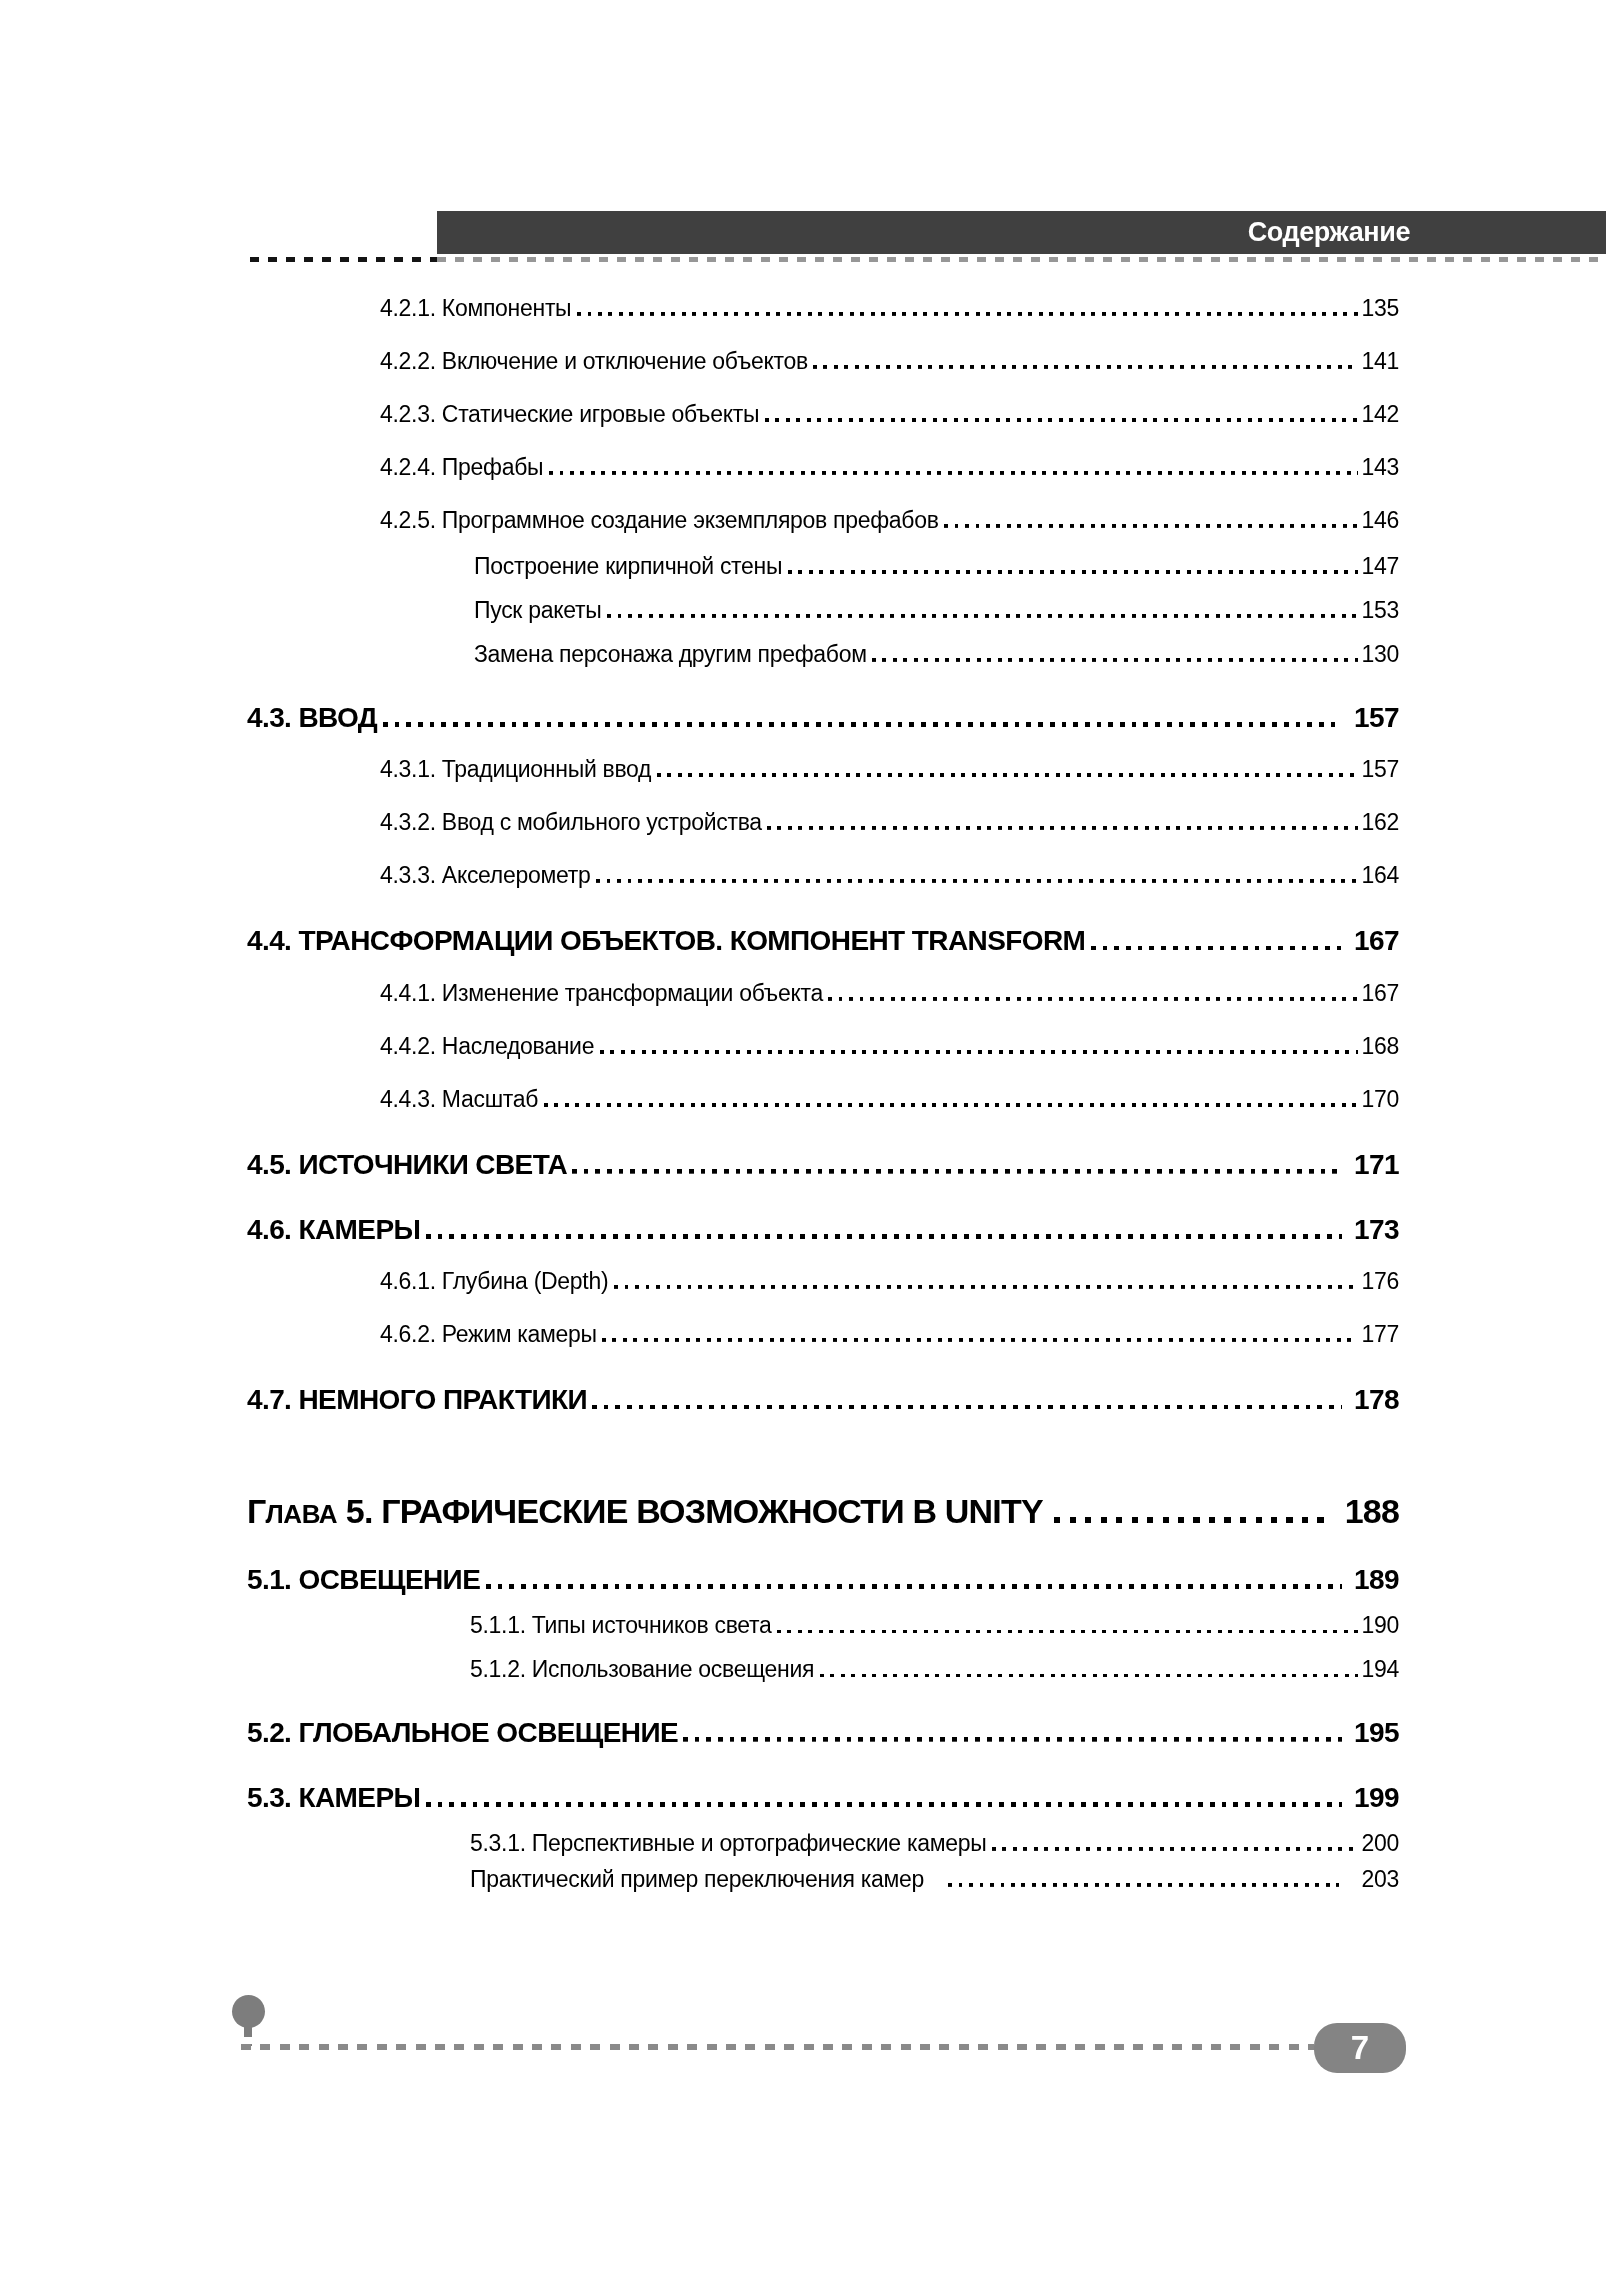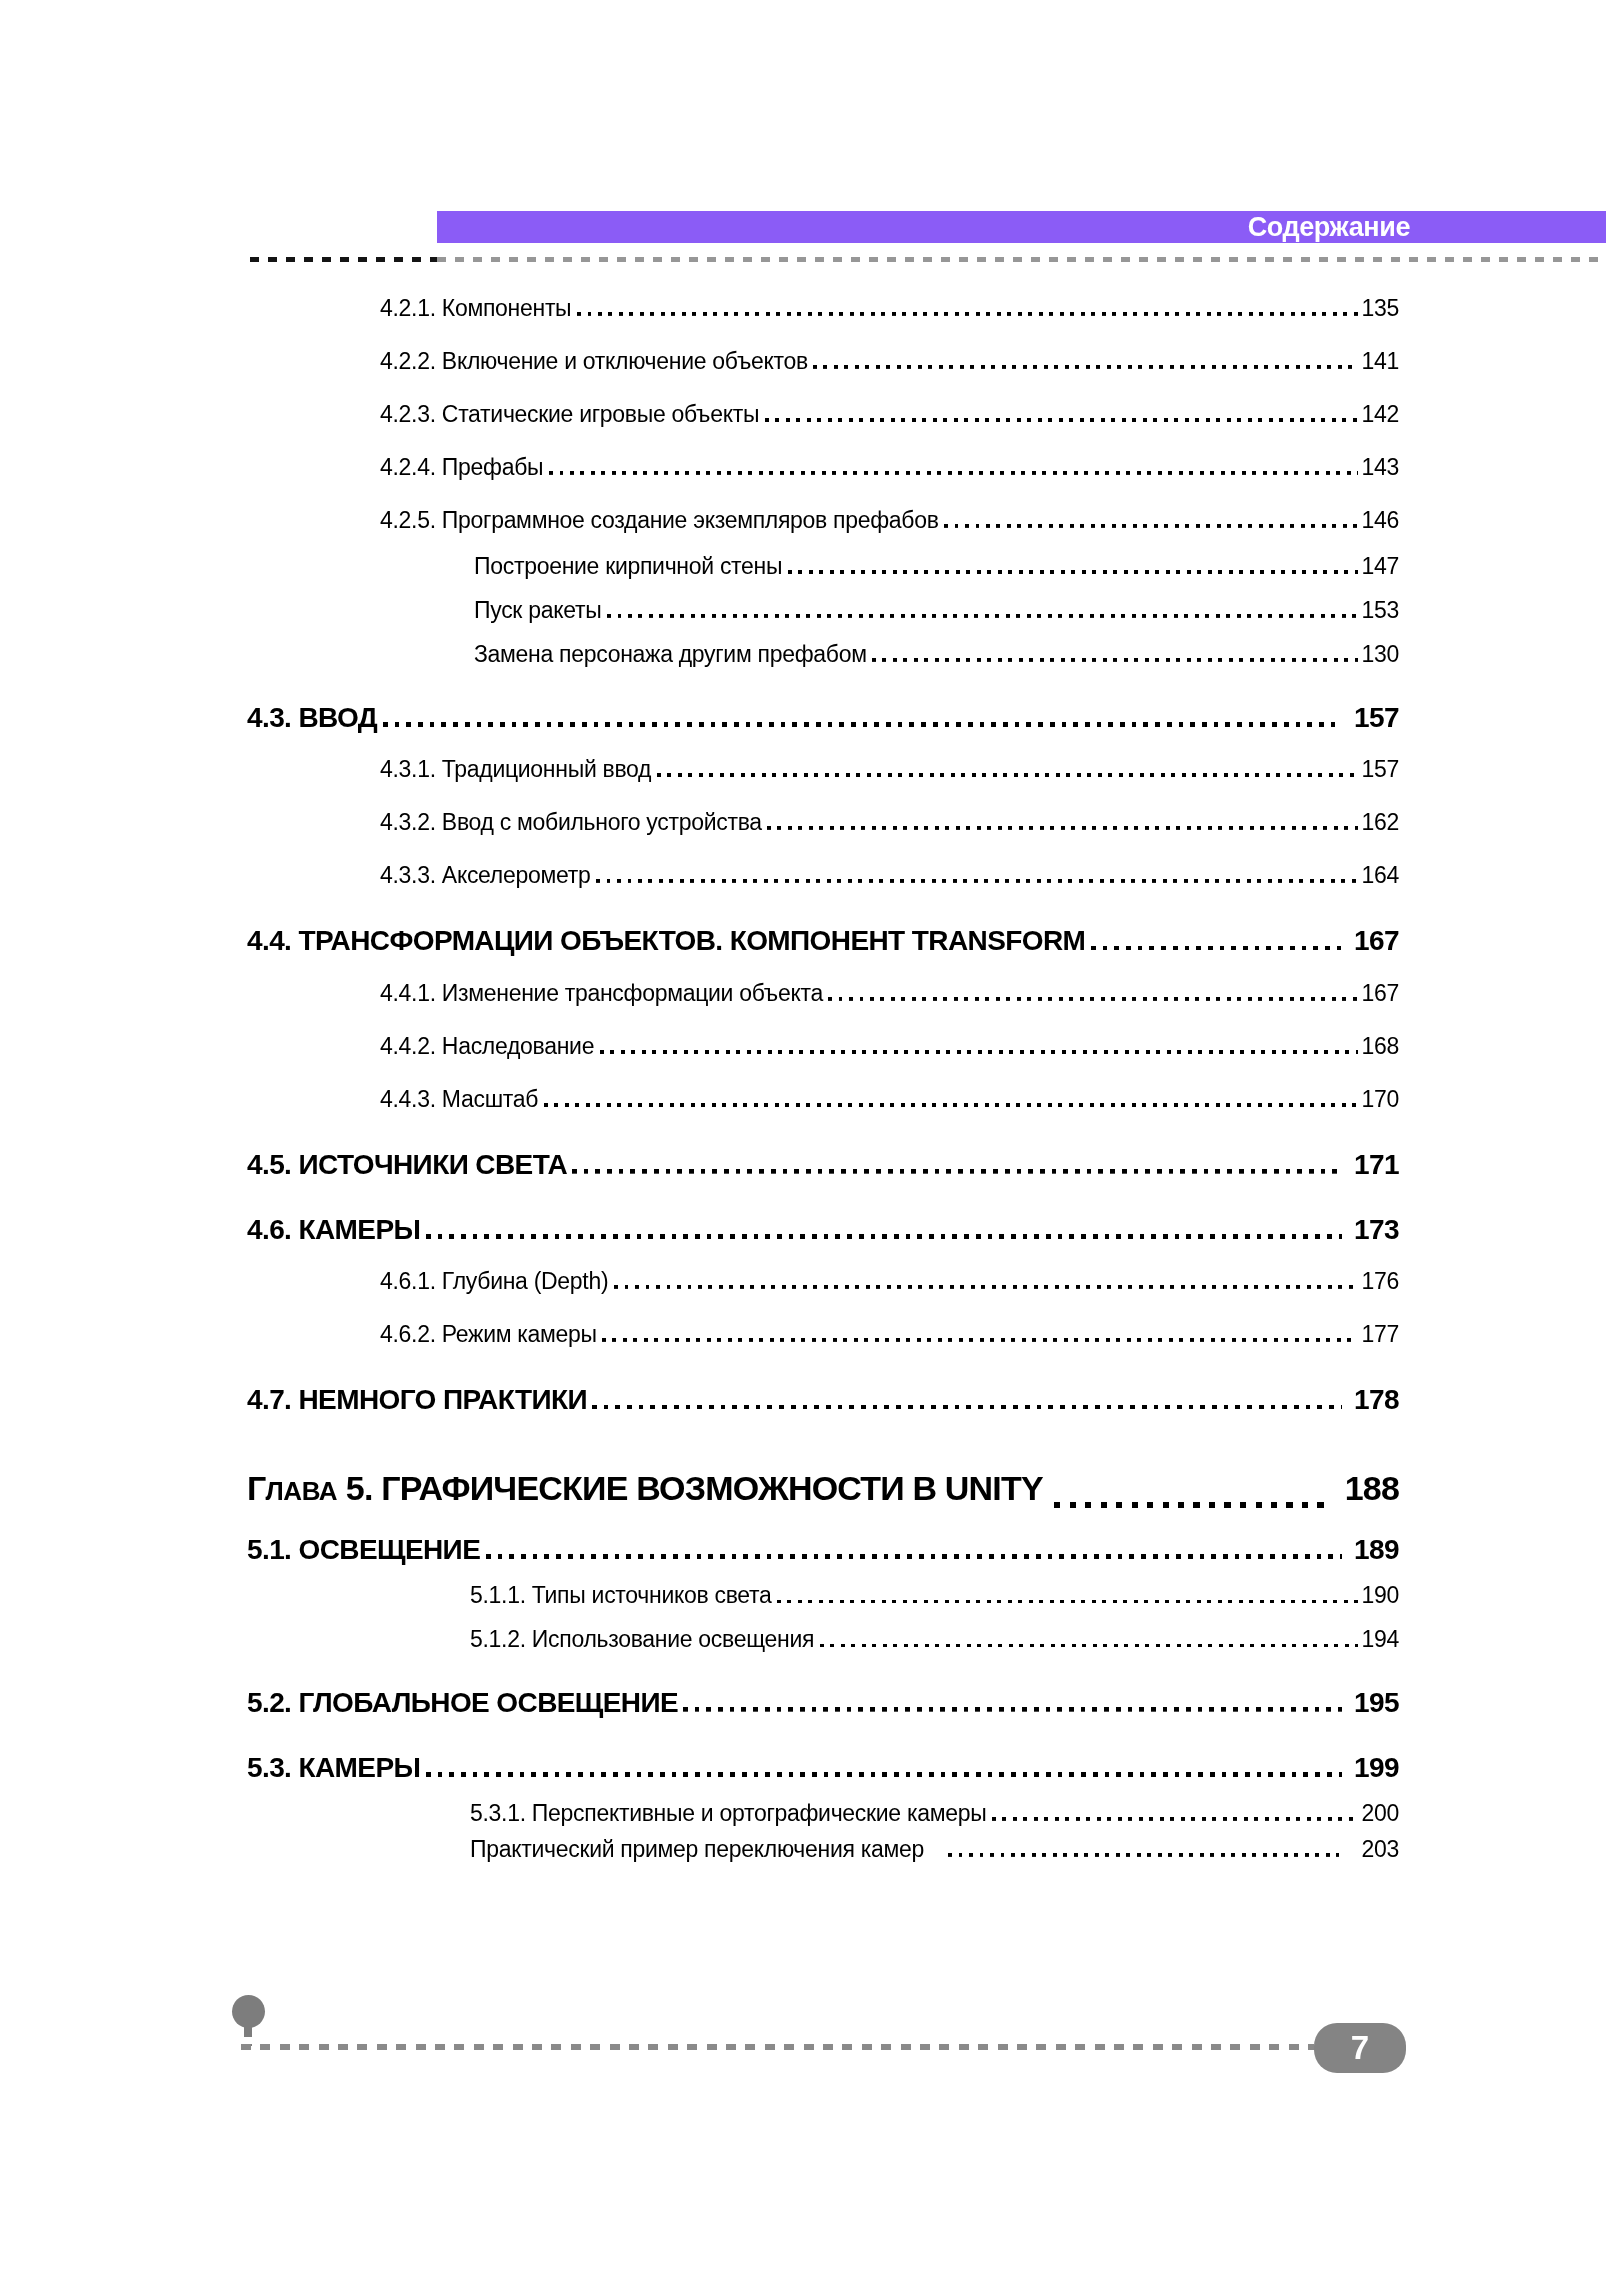--- a/index.html
+++ b/index.html
@@ -8,22 +8,22 @@
     font-family: "Liberation Sans", sans-serif;
     color: #000;
     position: relative;
     overflow: hidden;
   }
   * { box-sizing: border-box; }
 
   
   .header-bar {
     position: absolute;
-    left: 437px; top: 211px; right: 0; height: 32px;
-    background: #8b5cf6;
+    left: 437px; top: 211px; right: 0; height: 43px;
+    background: #404040;
     display: flex; align-items: center; justify-content: flex-end;
     padding-right: 197px;
   }
   .header-bar .title {
     color: #ffffff; font-weight: bold; font-size: 27px; letter-spacing: -0.4px;
   }
   .dash-top-left {
     position: absolute; left: 250px; top: 257px; width: 187px; height: 5.4px;
     background: repeating-linear-gradient(90deg, #141414 0 9.3px, transparent 9.3px 18px);
   }
@@ -47,21 +47,21 @@
   .row.sub4 { padding-left: 133px; }
   .row.sub3 { padding-left: 227px; height: 44px; padding-top: 9.3px; }
   .row.sub5 { padding-left: 223px; height: 44px; padding-top: 9.3px; justify-content: center; }
   .row.cont { padding-left: 223px; height: 34px; padding-top: 1.6px; gap: 19px; }
   .row.section {
     font-weight: bold; font-size: 28px; letter-spacing: -0.6px;
     height: 53px; margin-top: 11.7px; padding-top: 14px;
   }
   .row.chapter {
     font-weight: bold; font-size: 34px; letter-spacing: -0.8px;
-    height: 54px; margin-top: 31px; padding-top: 7.8px; align-items: flex-end;
+    height: 54px; margin-top: 61px; padding-top: 7.8px;
   }
   .chapter .smallcaps { font-size: 26px; letter-spacing: -0.4px; }
 
   .leader {
     flex: 1 1 auto; height: 3.9px; margin: 0 3.9px 0 5.4px;
     background-image: repeating-linear-gradient(90deg, #000 0 3.9px, transparent 3.9px 10.5px);
     background-position: left bottom; background-repeat: repeat-x;
   }
   .row.section .leader {
     height: 4.7px; margin-right: 12.4px;

